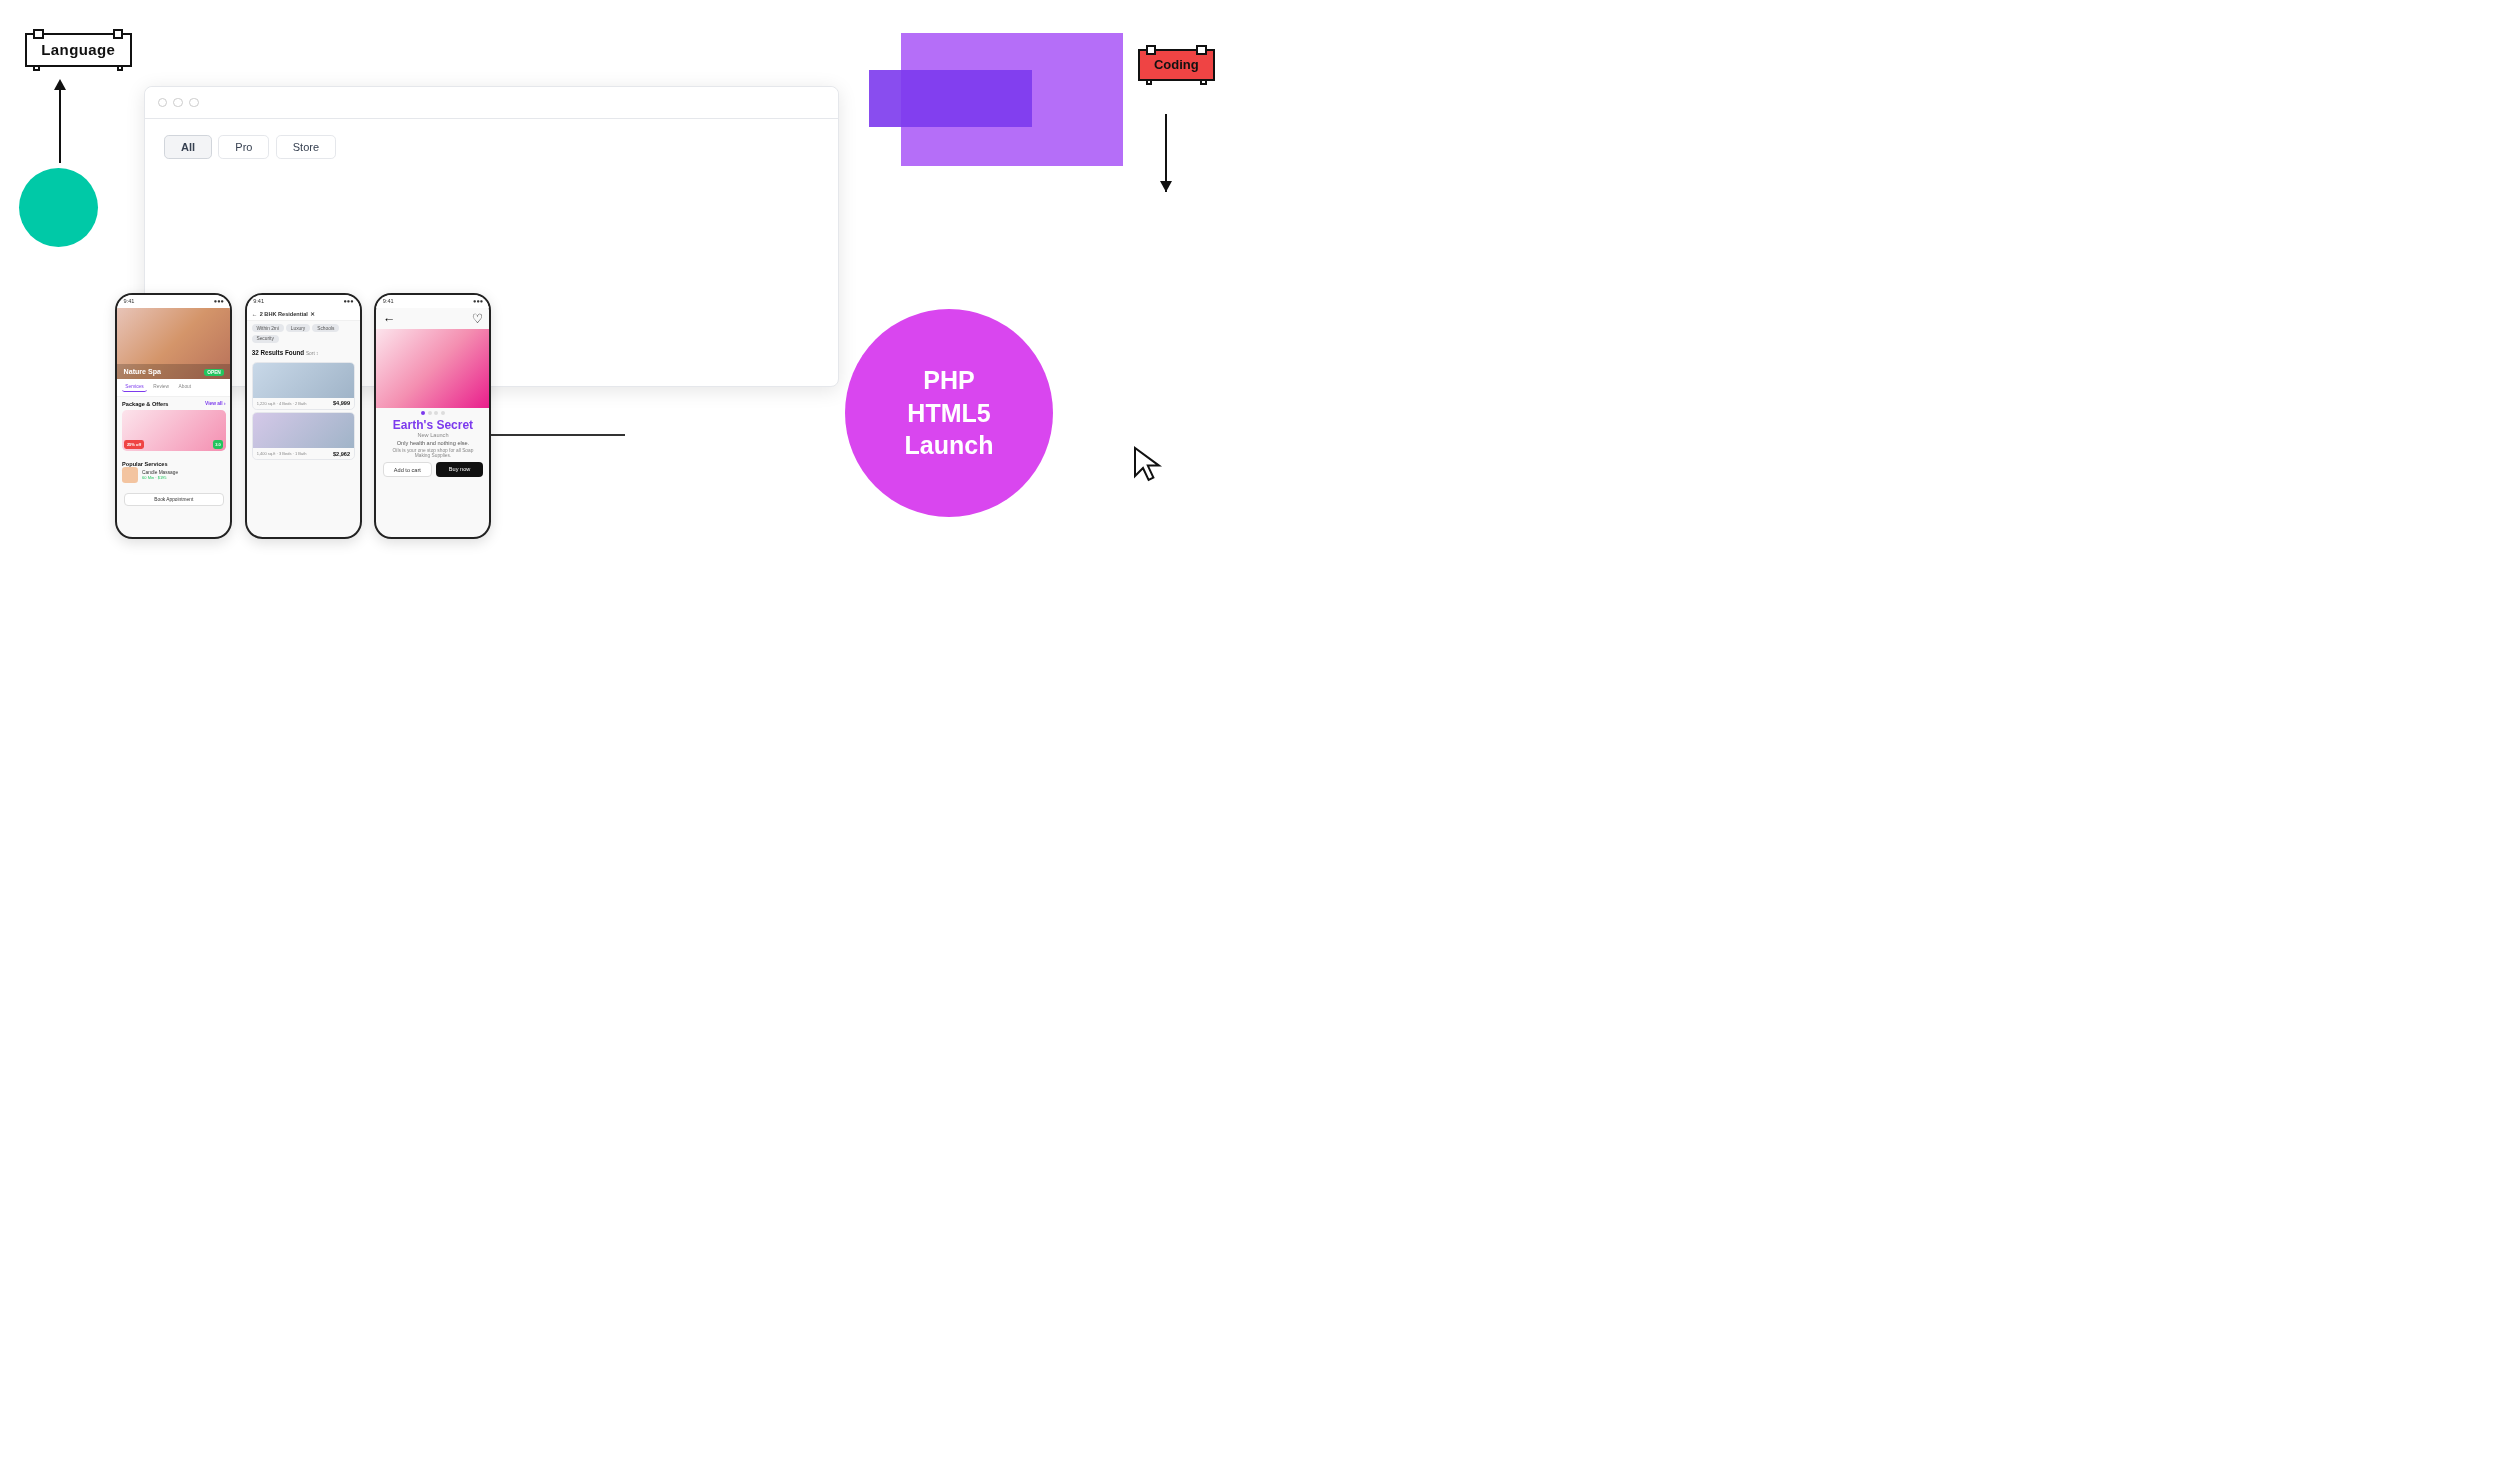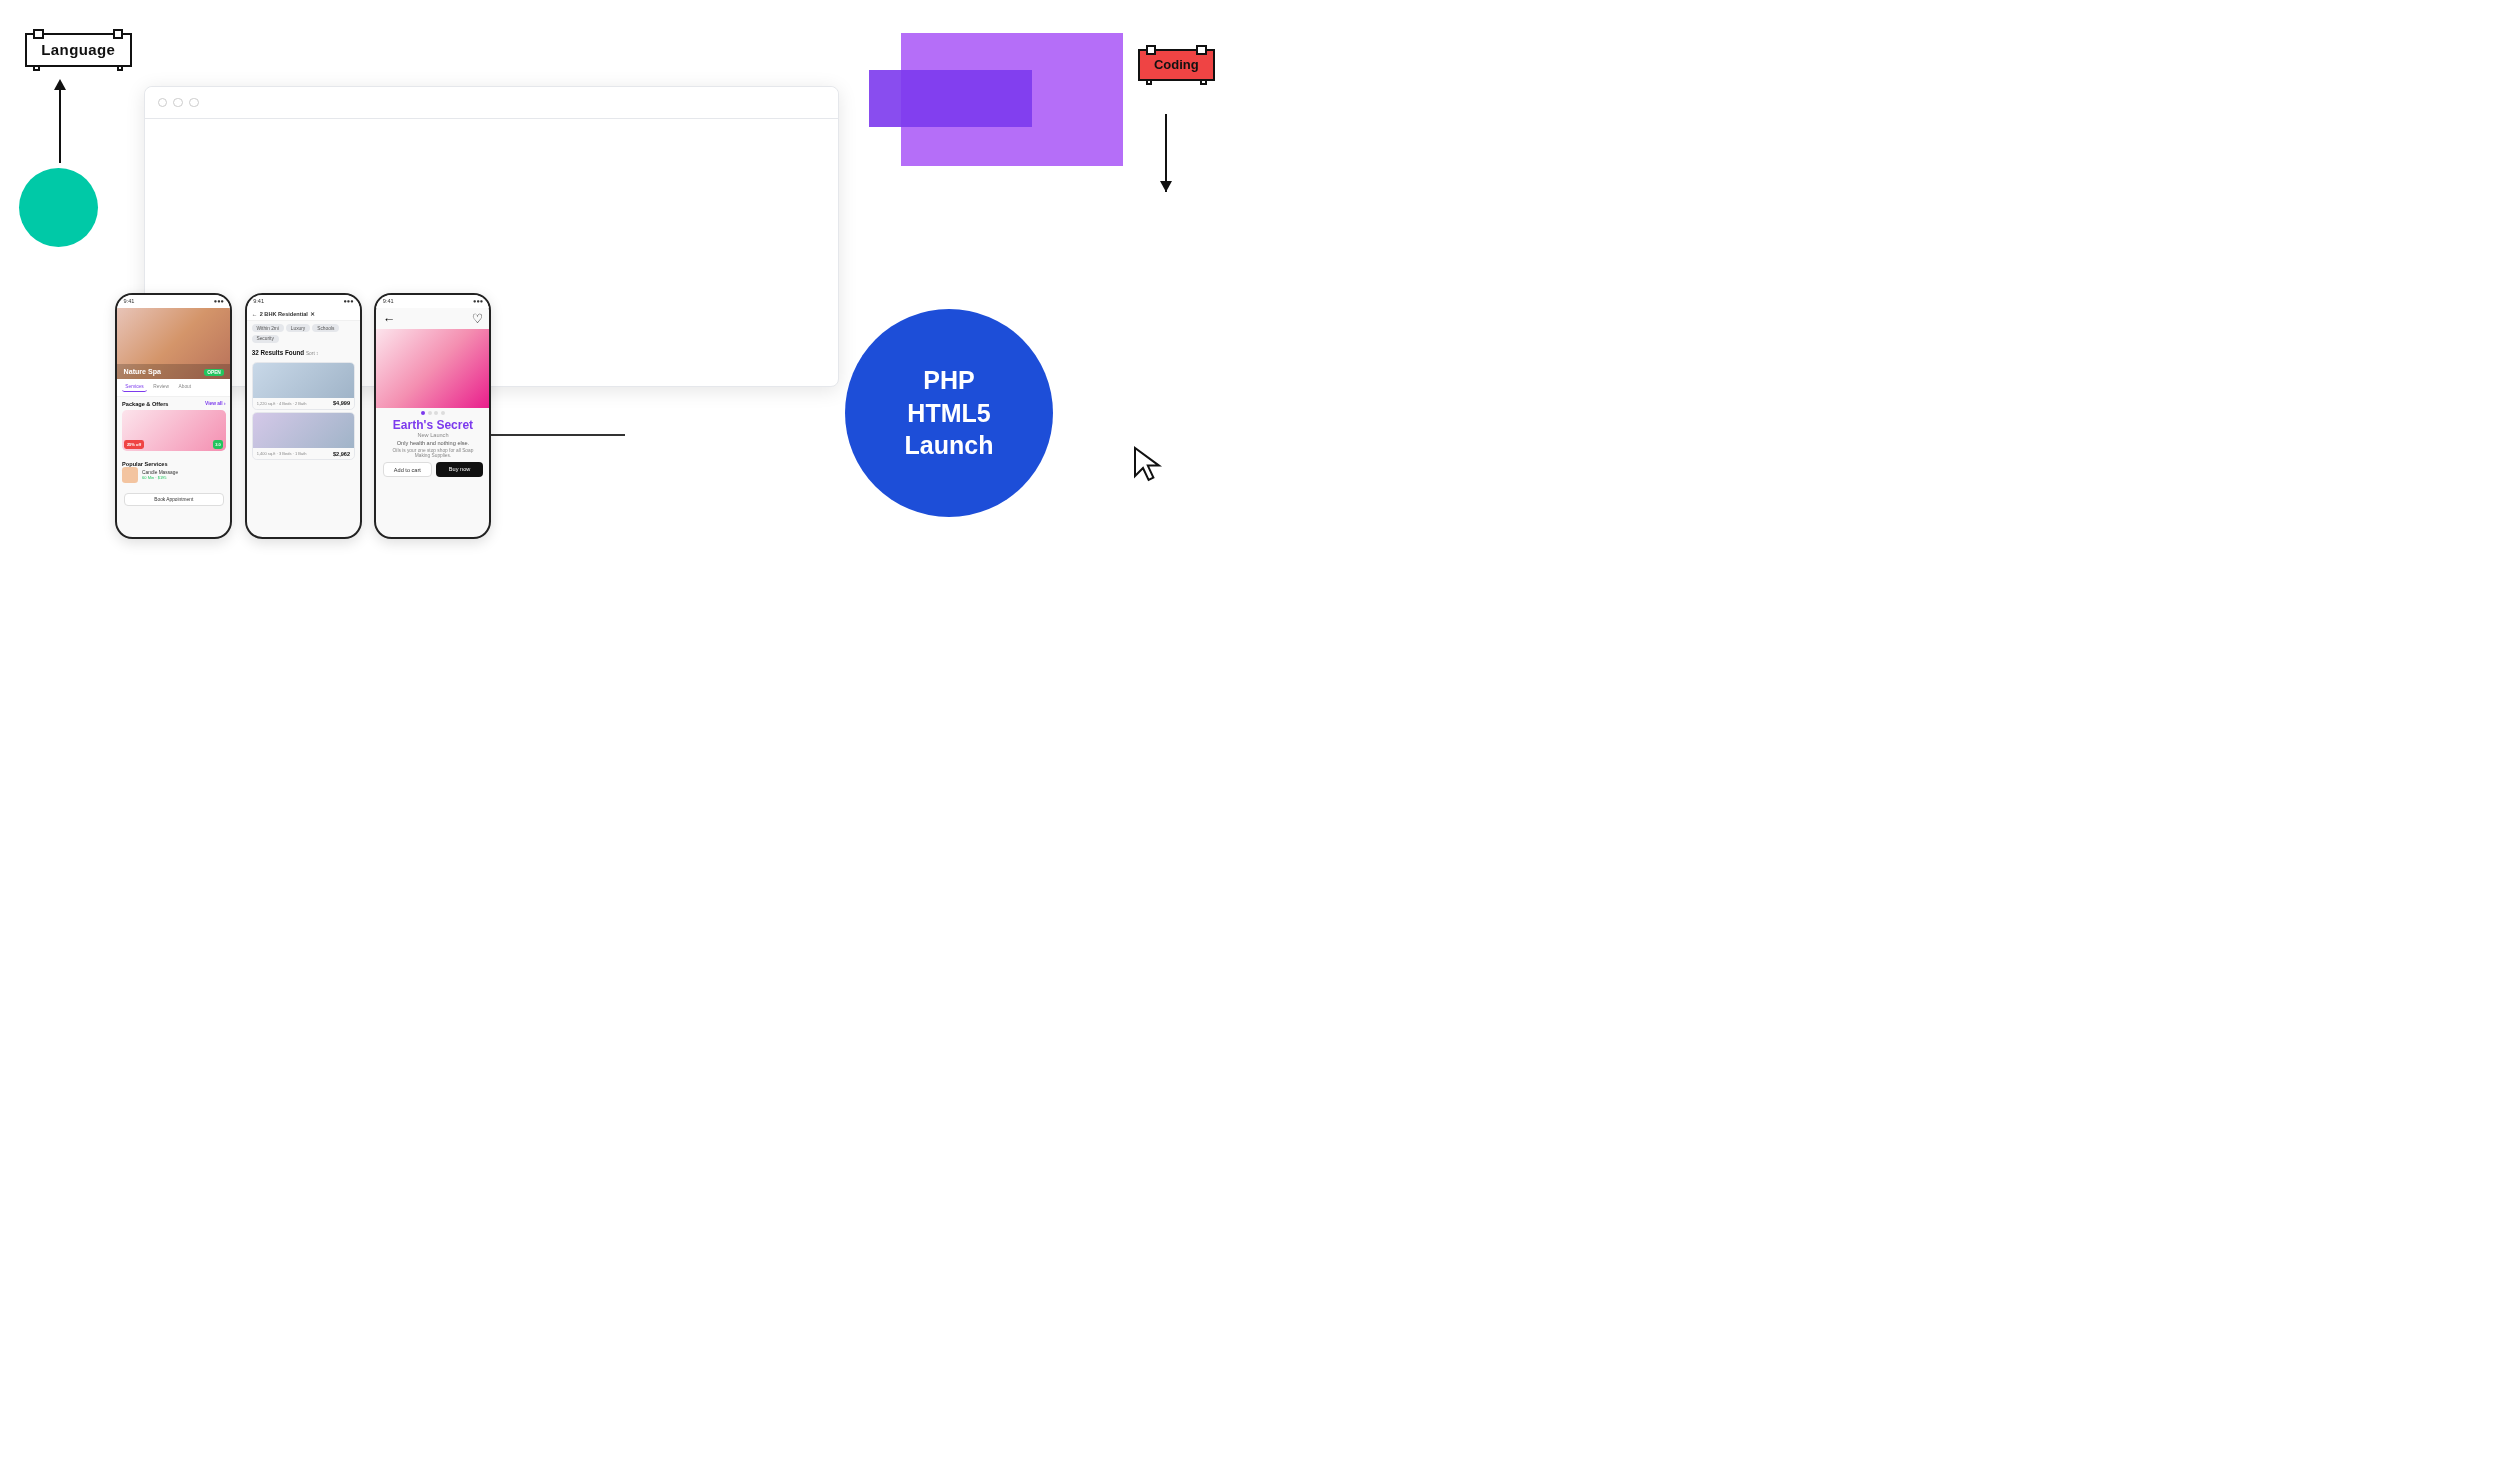--- a/index.html
+++ b/index.html
@@ -390,21 +390,21 @@
     .phone3-buy-btn { flex: 1; border-radius: 4px; font-size: 5.6px; padding: 3.2px; text-align: center; background: #111; color: #fff; }
 
     
     .tech-circle {
       position: absolute;
       right: 203px;
       top: 309px;
       width: 208px;
       height: 208px;
       border-radius: 50%;
-      background: #1d4ed8;
+      background: #d946ef;
       display: flex;
       flex-direction: column;
       align-items: center;
       justify-content: center;
       z-index: 15;
     }
     .tech-circle-text {
       font-size: 25px;
       font-weight: 800;
       color: #fff;
@@ -465,20 +465,25 @@
 <div class="coding-vert-line"></div>
 <div class="coding-arrow-head"></div>
 
 <div class="browser-window">
   <div class="browser-titlebar">
     <div class="dot"></div>
     <div class="dot"></div>
     <div class="dot"></div>
   </div>
   <div class="browser-content">
+    <div class="browser-tabs">
+      <button class="tab-btn active">All</button>
+      <button class="tab-btn">Pro</button>
+      <button class="tab-btn">Store</button>
+    </div>
   </div>
 </div>
 
 <div class="phones-row">
 
   <div class="phone">
     <div class="phone-status-bar">
       <span>9:41</span>
       <span>●●●</span>
     </div>

